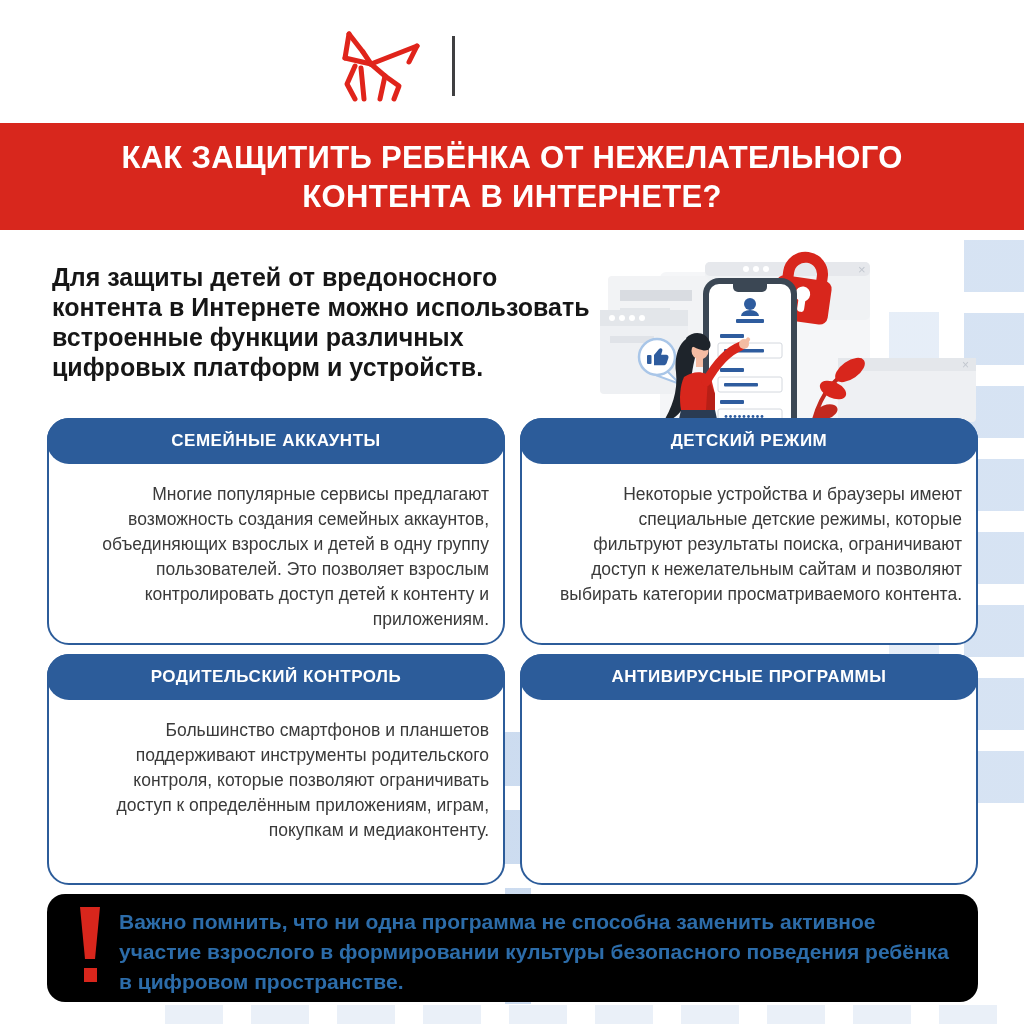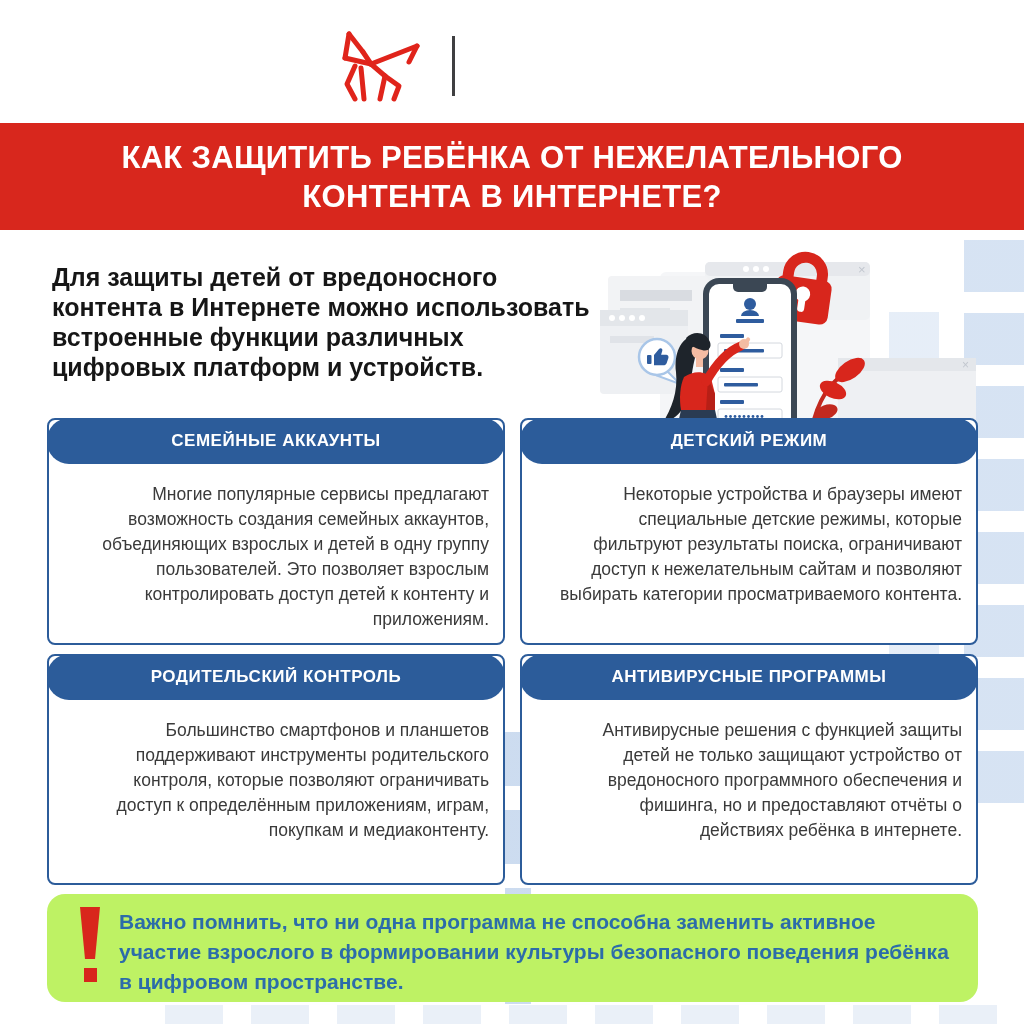--- a/index.html
+++ b/index.html
@@ -43,36 +43,36 @@
     background:repeating-linear-gradient(90deg, #eaf0f8 0 58px, #ffffff 58px 86px);}
   
   .illustration{position:absolute;left:600px;top:232px;width:424px;height:196px;z-index:1;}
   
   .cards-grid{
     position:absolute;left:47px;top:418px;width:931px;z-index:2;
     display:grid;grid-template-columns:458px 458px;grid-template-rows:227px 231px;
     column-gap:15px;row-gap:9px;
   }
   .info-card{
-    position:relative;background:#fff;border:2px solid #2c5c9a;border-radius:8px;
+    position:relative;background:#fff;border:2px solid #2c5c9a;border-radius:22px;
     box-sizing:border-box;
   }
   .card-header{
     position:absolute;top:-2px;left:-2px;right:-2px;height:46px;background:#2c5c9a;
     border-radius:22px;display:flex;align-items:center;justify-content:center;
   }
   .card-title{color:#fff;font-size:17px;font-weight:bold;letter-spacing:.5px;}
   .card-body{
     padding:62px 14px 0 30px;text-align:right;color:#3a3a3a;
     font-size:17.5px;line-height:25px;
   }
   
   .notice-box{
     position:absolute;left:47px;top:894px;width:931px;height:108px;z-index:2;
-    background:#bef264;border-radius:18px;
+    background:#000000;border-radius:18px;
   }
   .exclamation{position:absolute;left:30px;top:13px;}
   .notice-text{
     position:absolute;left:72px;top:13px;width:835px;
     color:#2c6ca9;font-size:21px;font-weight:bold;line-height:30px;
   }
 </style>
 </head>
 <body>
 
@@ -215,21 +215,20 @@
   <div class="info-card">
     <div class="card-header">
       <span class="card-title">РОДИТЕЛЬСКИЙ КОНТРОЛЬ</span>
     </div>
     <div class="card-body">Большинство смартфонов и планшетов поддерживают инструменты родительского контроля, которые позволяют ограничивать доступ к определённым приложениям, играм, покупкам и медиаконтенту.</div>
   </div>
   <div class="info-card">
     <div class="card-header">
       <span class="card-title">АНТИВИРУСНЫЕ ПРОГРАММЫ</span>
     </div>
-    <div class="card-body">Антивирусные решения с функцией защиты детей не только защищают устройство от вредоносного программного обеспечения и фишинга, но и предоставляют отчёты о действиях ребёнка в интернете.</div>
   </div>
 </div>
 
 <div class="notice-box">
   <svg class="exclamation" width="26" height="78" viewBox="0 0 26 78">
     <polygon points="3,0 23,0 18,52 8,52" fill="#d8261c"></polygon>
     <rect x="7" y="61" width="13" height="14" fill="#d8261c"></rect>
   </svg>
   <div class="notice-text">Важно помнить, что ни одна программа не способна заменить активное участие взрослого в формировании культуры безопасного поведения ребёнка в цифровом пространстве.</div>
 </div>

